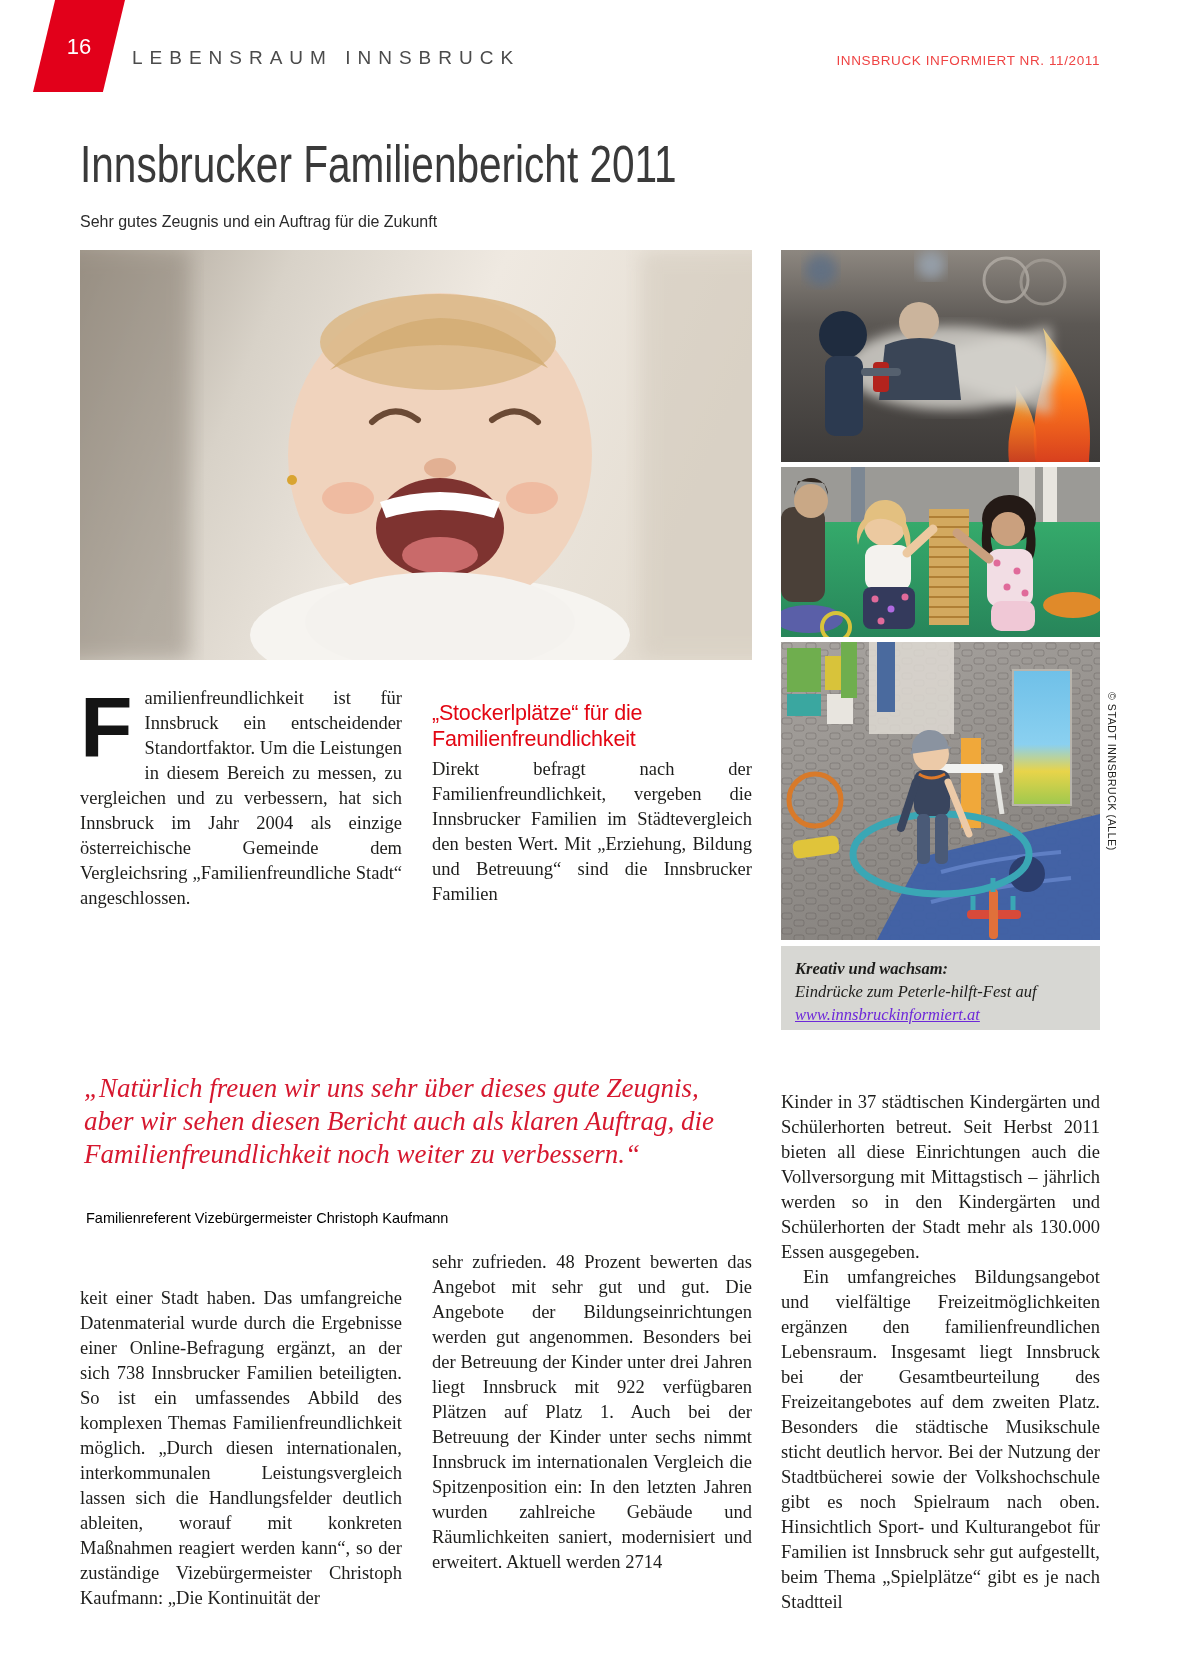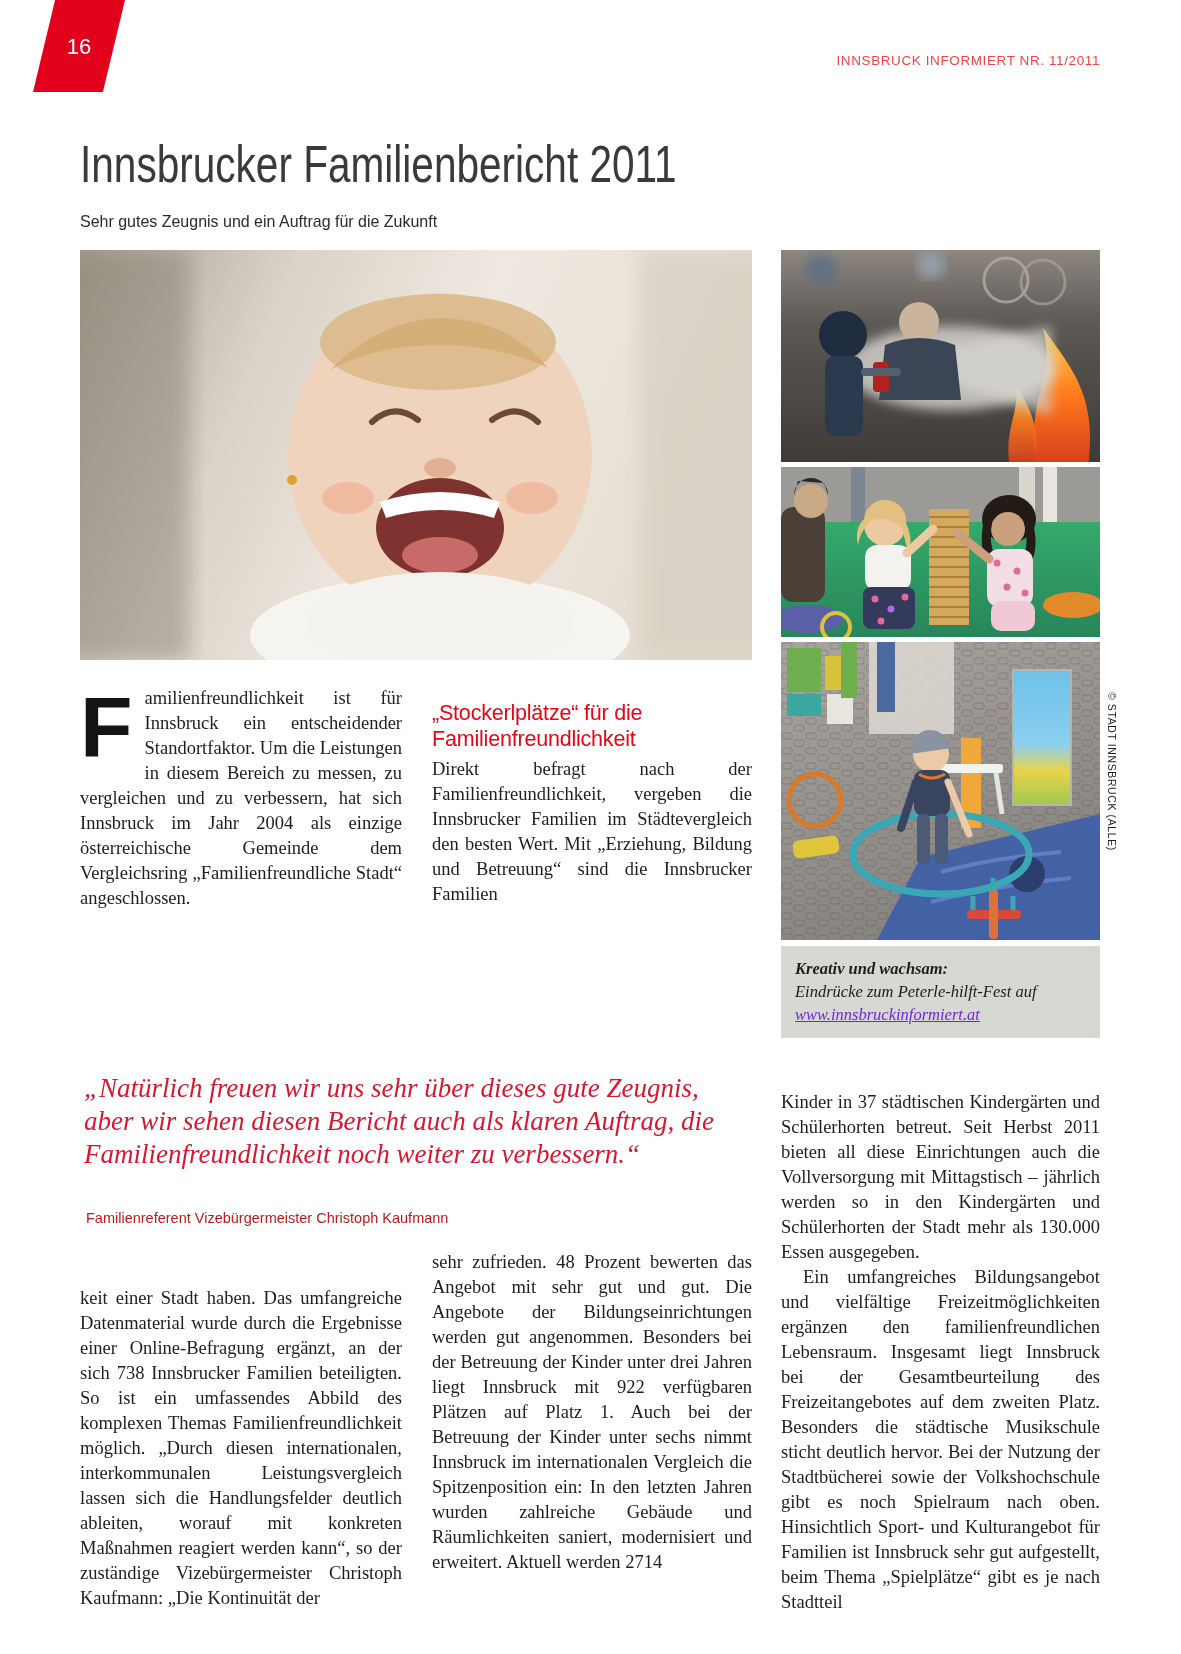--- a/index.html
+++ b/index.html
@@ -27,21 +27,21 @@
   
   .photo{position:absolute;overflow:hidden;background:#ccc;}
   .photo svg{display:block;width:100%;height:100%;}
   .photo-main{left:80px;top:250px;width:672px;height:410px;}
   .photo-fire{left:781px;top:250px;width:319px;height:212px;}
   .photo-blocks{left:781px;top:467px;width:319px;height:170px;}
   .photo-hoop{left:781px;top:642px;width:319px;height:298px;}
 
   
   .caption{position:absolute;left:781px;top:946px;width:319px;box-sizing:border-box;
-           background:#d7d7d3;padding:11px 14px 12px 14px;font-style:italic;
+           background:#d7d7d3;padding:11px 14px 4px 14px;font-style:italic;
            font-size:16.5px;line-height:23px;color:#1d1d1b;}
   .caption .cap-bold{font-weight:bold;}
   .caption a{color:#6d28d9;text-decoration:underline;font-style:italic;}
 
   
   .credit{position:absolute;left:1118px;top:692px;width:252px;
           transform:rotate(90deg);transform-origin:0 0;
           font-family:"Liberation Sans",sans-serif;font-size:10.5px;letter-spacing:.6px;
           color:#1d1d1b;white-space:nowrap;}
 
@@ -57,30 +57,31 @@
   .dropcap{float:left;font-family:"Liberation Sans",sans-serif;font-weight:bold;
            font-size:86px;line-height:70px;color:#141414;margin:6px 12px 2px 0;}
   .subhead{font-family:"Liberation Sans",sans-serif;font-size:21.5px;line-height:26px;
            color:#e30613;margin:14px 0 5px 0;text-align:left;font-weight:400;
            letter-spacing:-.2px;}
 
   
   .pullquote{position:absolute;left:84px;top:1072px;width:656px;font-style:italic;
              font-size:27px;line-height:33px;color:#d6182f;text-align:left;}
   .attribution{position:absolute;left:86px;top:1210px;font-family:"Liberation Sans",sans-serif;
-               font-size:14.5px;color:#b91c1c;}
+               font-size:14.5px;color:#000000;}
 </style>
 </head>
 <body>
 
 <div class="page">
 
   <div class="page-tab">
     <span>16</span>
   </div>
+  <div class="section-label">LEBENSRAUM INNSBRUCK</div>
   <div class="issue-label">INNSBRUCK INFORMIERT NR. 11/2011</div>
 
   <h1 class="title" style="margin:0;">Innsbrucker Familienbericht 2011</h1>
   <div class="subtitle">Sehr gutes Zeugnis und ein Auftrag für die Zukunft</div>
 
   <figure class="photo photo-main" style="margin:0;">
     <svg viewBox="0 0 672 410" preserveAspectRatio="none">
       <defs>
         <linearGradient id="babyBg" x1="0" y1="0" x2="1" y2="0.25">
           <stop offset="0" stop-color="#a89f93"></stop>

